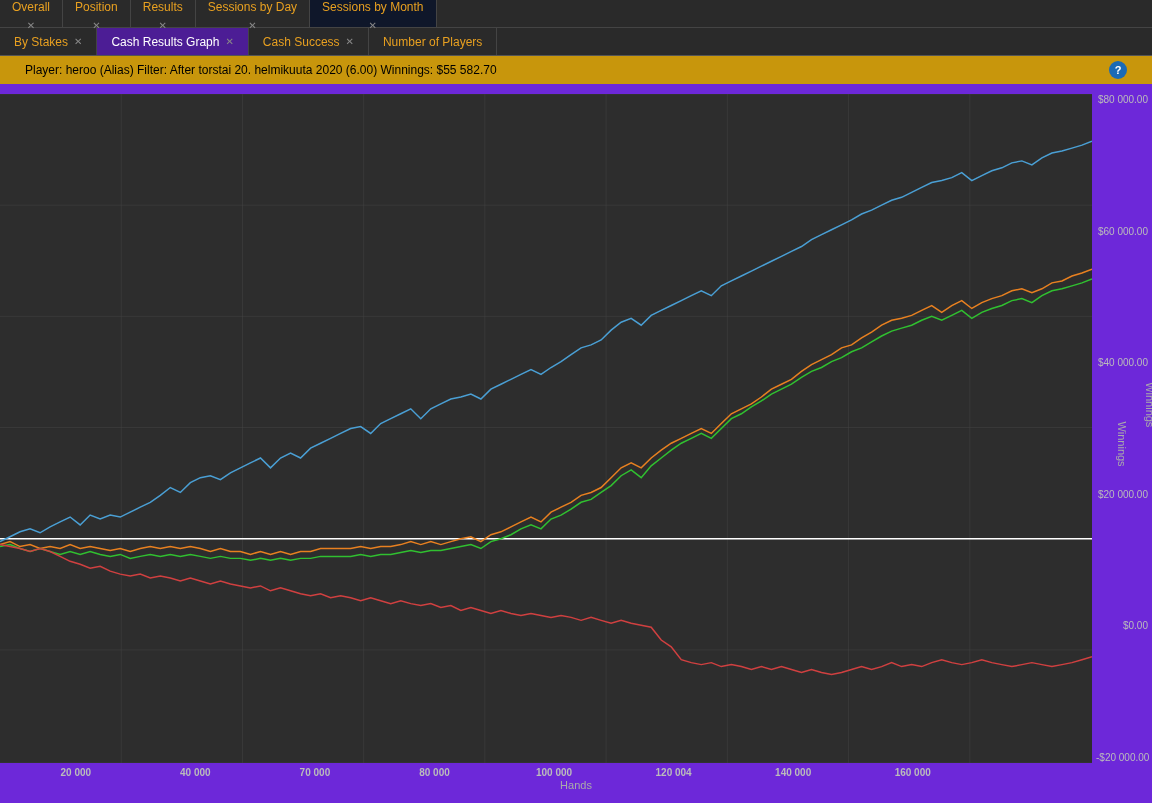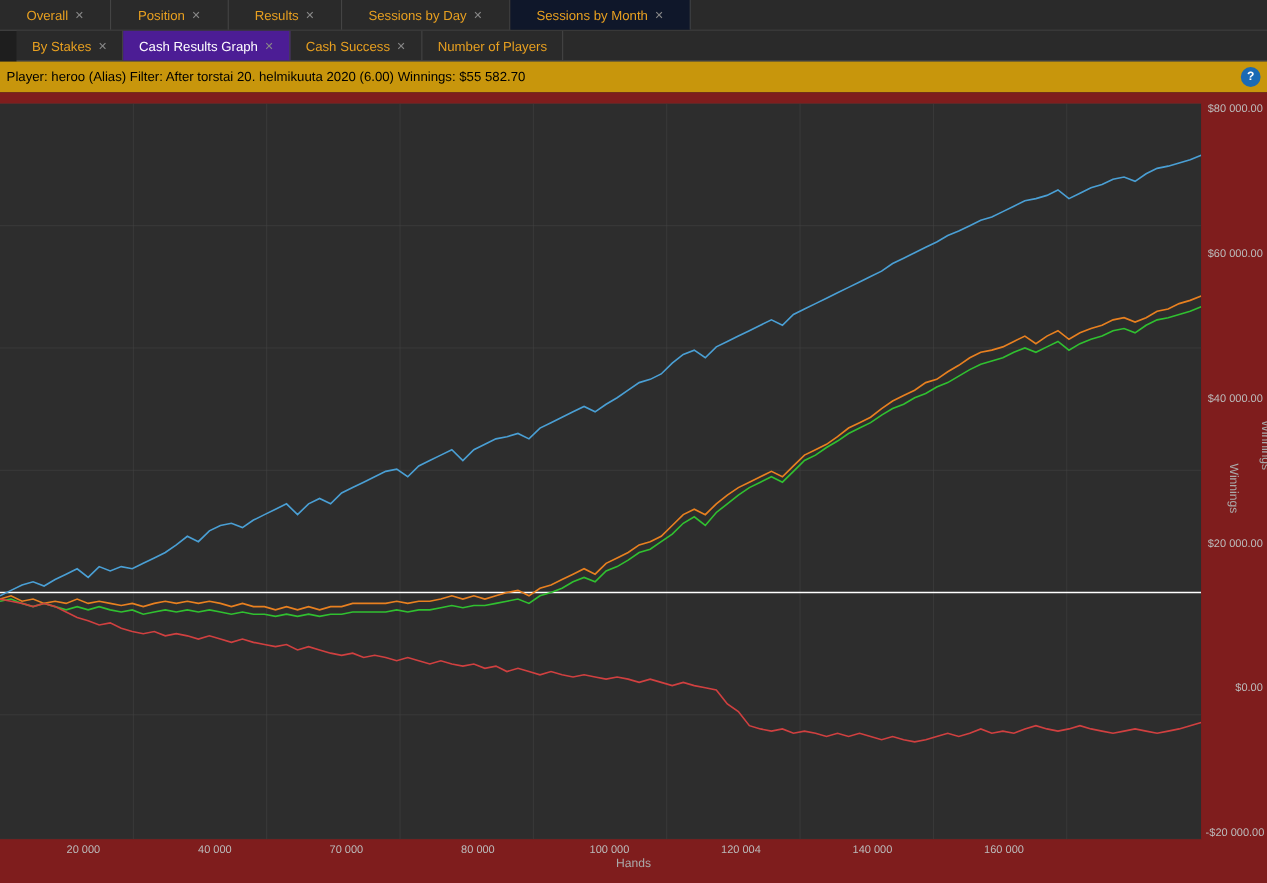--- a/index.html
+++ b/index.html
@@ -16,43 +16,43 @@
     
     .top-tabs {
       display: flex;
       background: #2a2a2a;
       border-bottom: 1px solid #444;
       height: 28px;
     }
     .top-tab {
       display: flex;
       align-items: center;
-      padding: 0 24px;
+      padding: 0 12px;
       cursor: pointer;
       color: #e8a020;
       font-size: 12px;
       border-right: 1px solid #444;
       gap: 6px;
       white-space: nowrap;
+      flex-direction: column;
     }
     .top-tab .close-x {
       color: #888;
       font-size: 10px;
     }
     .top-tab.active {
       background: #0f172a;
     }
 
     
     .second-tabs {
       display: flex;
       background: #2a2a2a;
       border-bottom: 1px solid #555;
       height: 28px;
-      margin-left: 15px;
     }
     .second-tab {
       display: flex;
       align-items: center;
       padding: 0 14px;
       cursor: pointer;
       color: #e8a020;
       font-size: 12px;
       border-right: 1px solid #444;
       gap: 6px;
@@ -63,21 +63,21 @@
     }
     .second-tab .close-x {
       color: #888;
       font-size: 10px;
     }
 
     
     .info-bar {
       background: #c8960c;
       color: #000;
-      padding: 4px 6px;
+      padding: 4px 25px;
       font-size: 12px;
       display: flex;
       align-items: center;
       justify-content: space-between;
       height: 28px;
     }
     .info-bar .help-btn {
       background: #1a6ab5;
       color: #fff;
       border-radius: 50%;
@@ -87,21 +87,21 @@
       align-items: center;
       justify-content: center;
       font-size: 11px;
       font-weight: bold;
       cursor: pointer;
     }
 
     
     .chart-container {
       position: relative;
-      background: #7f1d1d;
+      background: #6d28d9;
       width: 100%;
       height: calc(803px - 28px - 28px - 28px);
     }
 
     .chart-wrap {
       position: absolute;
       top: 10px;
       left: 0px;
       right: 60px;
       bottom: 40px;
@@ -129,20 +129,21 @@
     
     .x-axis {
       position: absolute;
       bottom: 0;
       left: 16px;
       right: 60px;
       height: 40px;
       display: flex;
       align-items: flex-start;
       padding-top: 4px;
+      font-weight: bold;
     }
     .x-label {
       font-size: 10px;
       color: #bbb;
       text-align: center;
       flex: 1;
     }
 
     svg.main-chart {
       width: 100%;

